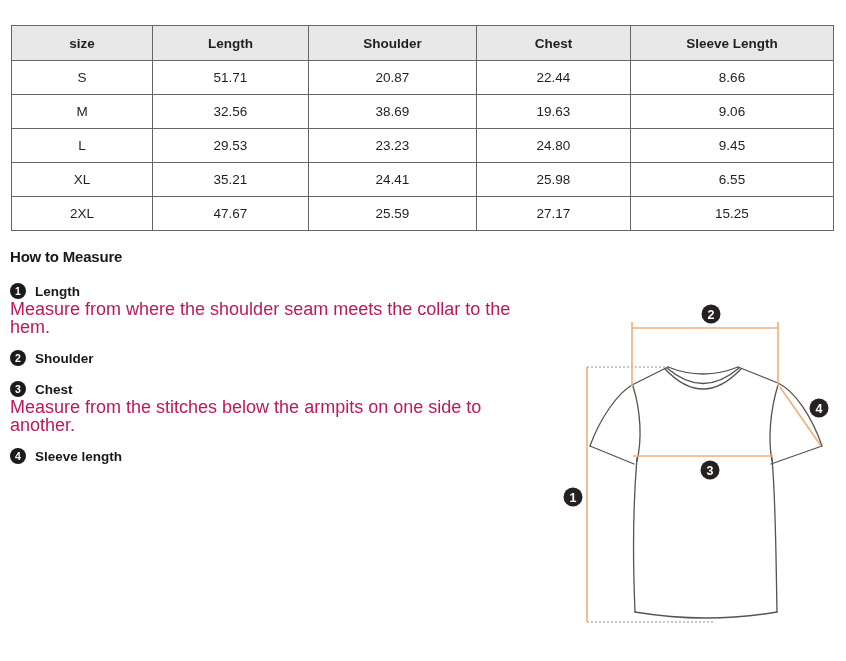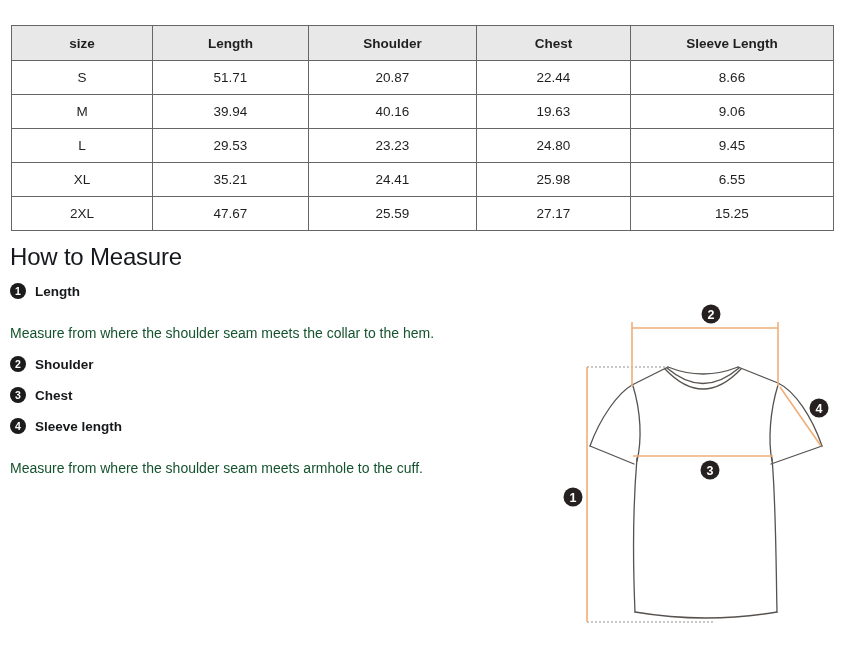--- a/index.html
+++ b/index.html
@@ -39,23 +39,23 @@
     height: 34px;
   }
 
   
   .how-to {
     position: absolute;
     left: 10px; top: 245px;
     width: 540px;
   }
   .how-to h2 {
-    font-size: 24px;
+    font-size: 15px;
     line-height: 24px;
-    font-weight: 400;
+    font-weight: 700;
     color: #15181c;
     letter-spacing: -0.2px;
   }
   .measure-item { margin-top: 13px; }
   .item-head {
     display: flex;
     align-items: center;
     gap: 9px;
     height: 18px;
   }
@@ -70,24 +70,24 @@
     align-items: center;
     justify-content: center;
     flex: 0 0 16px;
   }
   .item-label {
     font-size: 13.5px;
     font-weight: 600;
     color: #17181a;
   }
   .item-desc {
-    margin-top: 24px;
-    font-size: 14px;
+    margin-top: 0;
+    font-size: 18px;
     line-height: 18px;
-    color: #14532d;
+    color: #be185d;
     font-weight: 400;
   }
 
   
   svg.diagram {
     position: absolute;
     left: 550px; top: 280px;
     width: 296px; height: 381px;
   }
   .shirt-line { fill: none; stroke: #56524f; stroke-width: 1.3; stroke-linecap: round; stroke-linejoin: round; }
@@ -127,22 +127,22 @@
     <tbody>
       <tr>
         <td>S</td>
         <td>51.71</td>
         <td>20.87</td>
         <td>22.44</td>
         <td>8.66</td>
       </tr>
       <tr>
         <td>M</td>
-        <td>39.94</td>
-        <td>40.16</td>
+        <td>32.56</td>
+        <td>38.69</td>
         <td>19.63</td>
         <td>9.06</td>
       </tr>
       <tr>
         <td>L</td>
         <td>29.53</td>
         <td>23.23</td>
         <td>24.80</td>
         <td>9.45</td>
       </tr>
@@ -179,28 +179,28 @@
         <span class="num-badge">2</span>
         <span class="item-label">Shoulder</span>
       </div>
     </div>
 
     <div class="measure-item">
       <div class="item-head">
         <span class="num-badge">3</span>
         <span class="item-label">Chest</span>
       </div>
+      <p class="item-desc">Measure from the stitches below the armpits on one side to another.</p>
     </div>
 
     <div class="measure-item">
       <div class="item-head">
         <span class="num-badge">4</span>
         <span class="item-label">Sleeve length</span>
       </div>
-      <p class="item-desc">Measure from where the shoulder seam meets armhole to the cuff.</p>
     </div>
   </section>
 
   <svg class="diagram" viewBox="550 280 296 381" xmlns="http://www.w3.org/2000/svg">
 
     <g>
 
       <path class="shirt-line" d="M 632,385 L 668,367"></path>
       <path class="shirt-line" d="M 738,367 L 778,383"></path>
       <path class="shirt-line" d="M 668,367 Q 703,381 738,367"></path>

